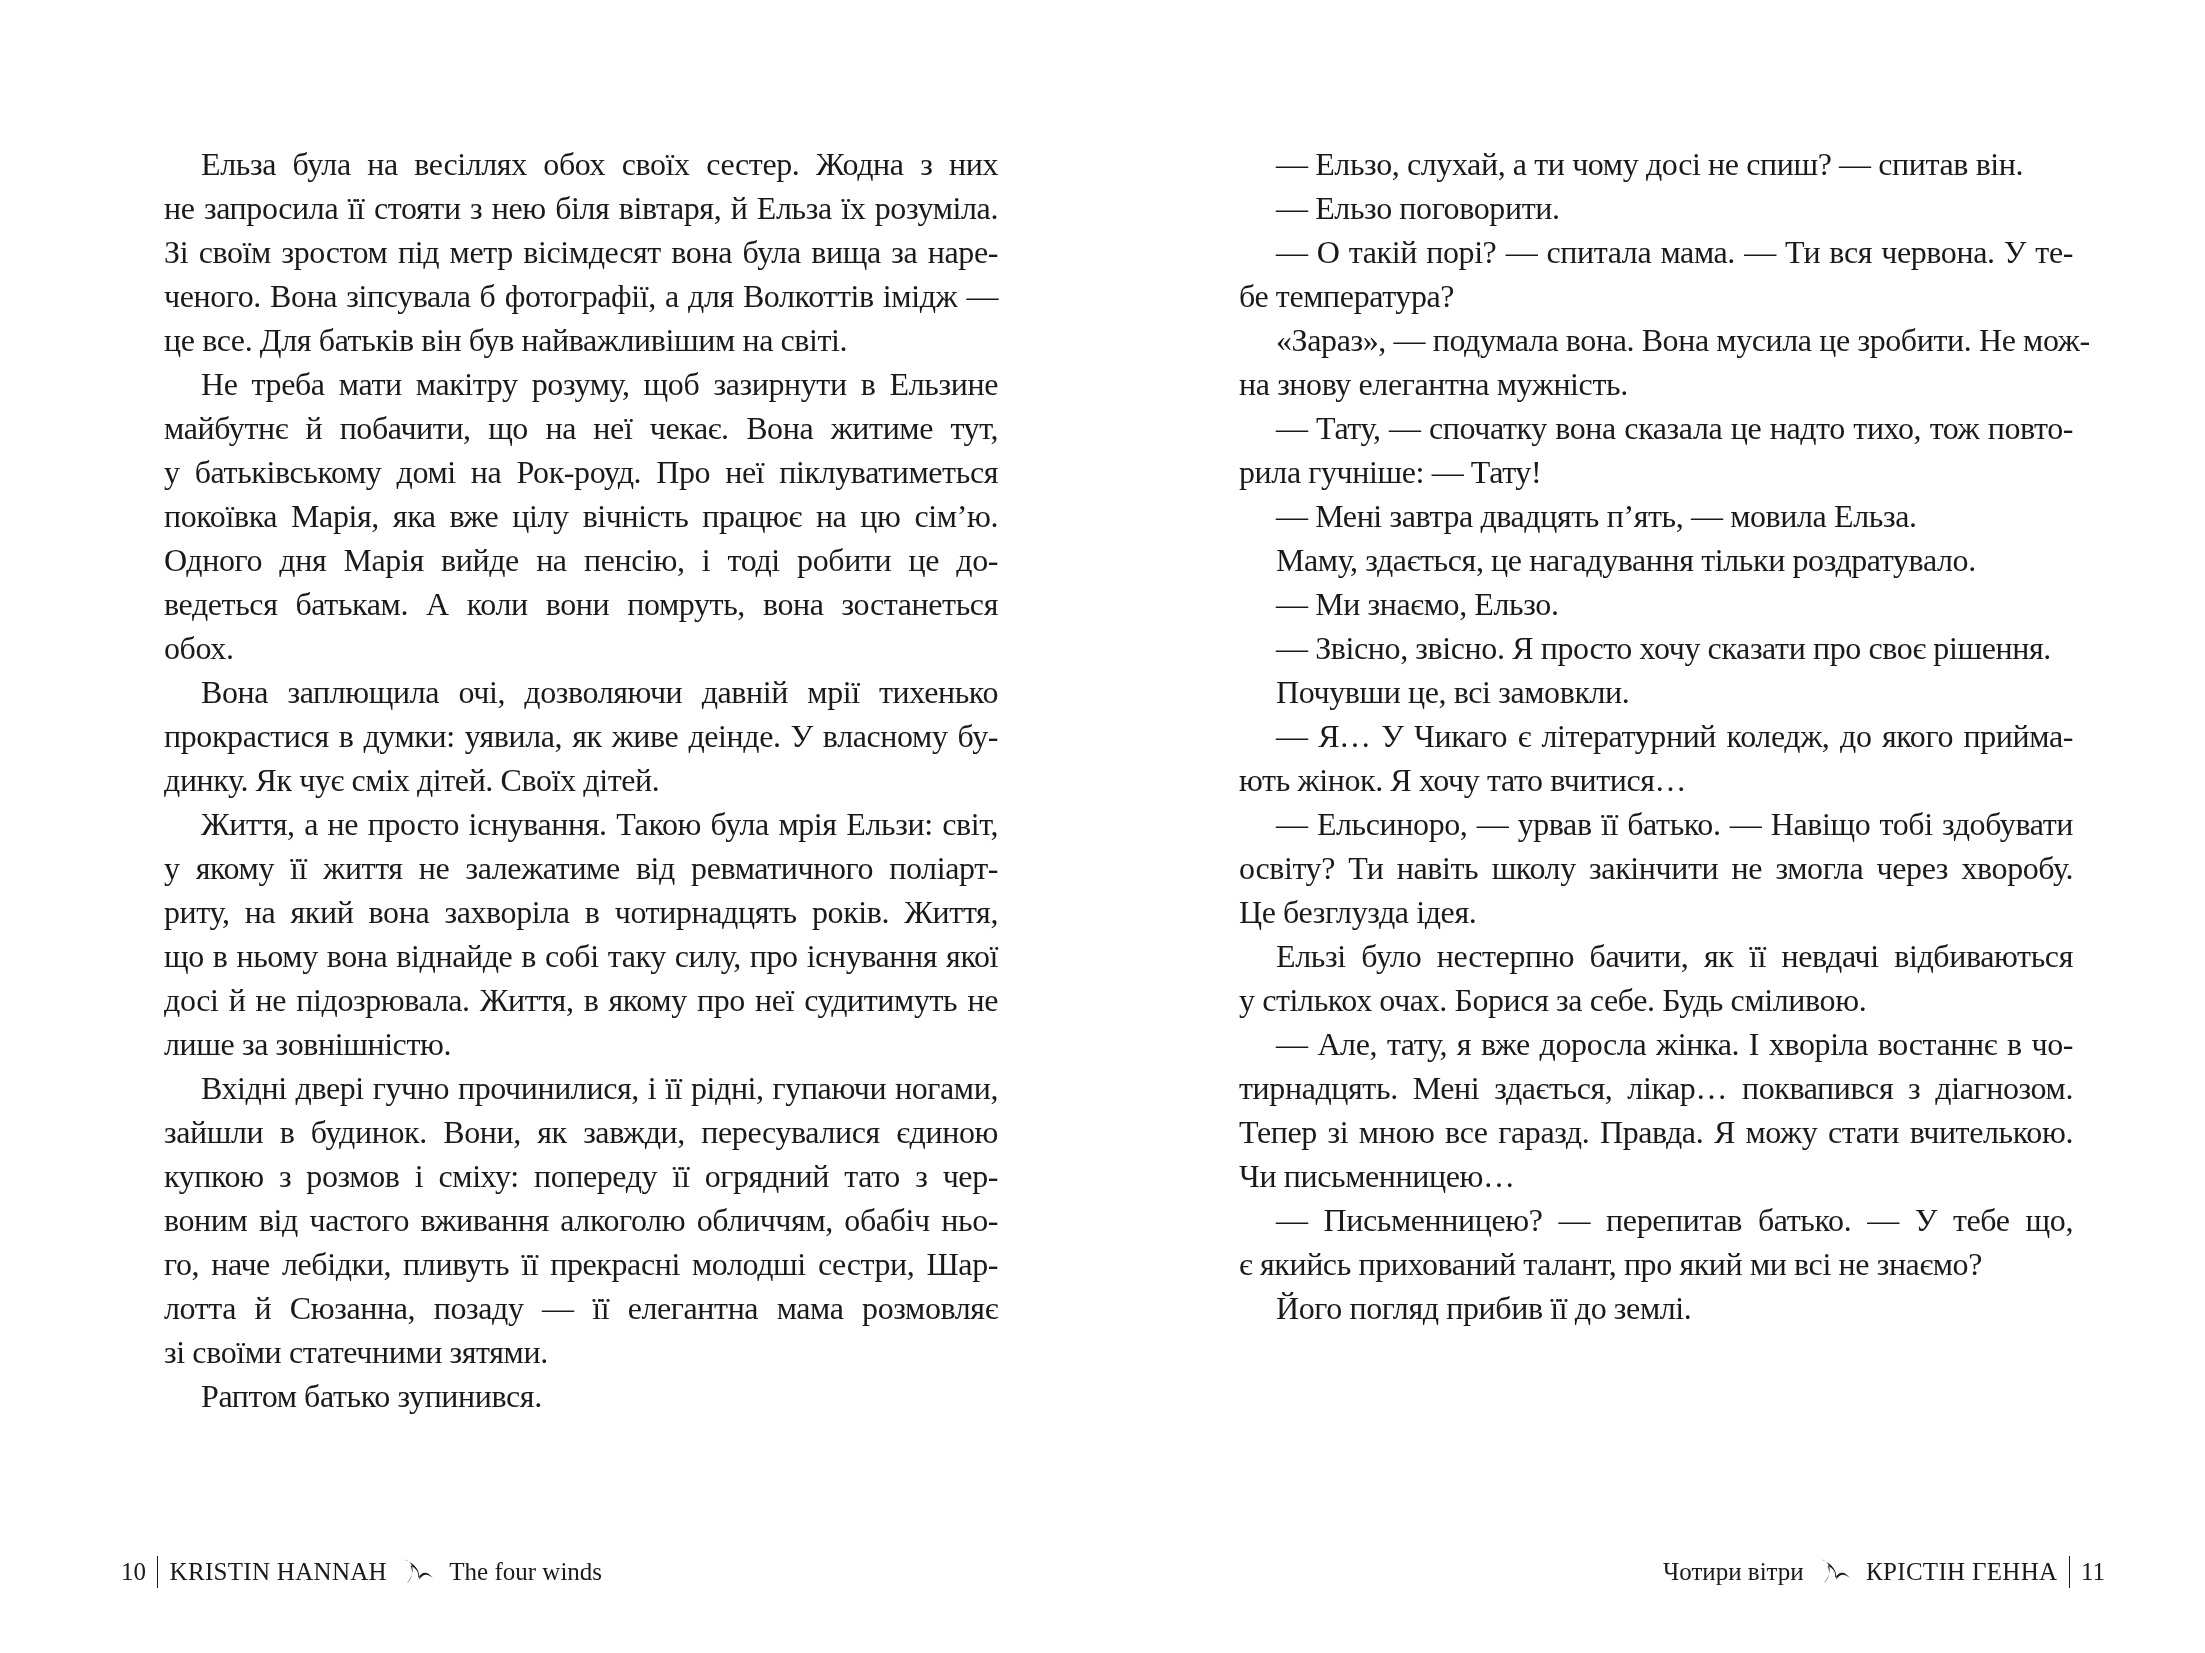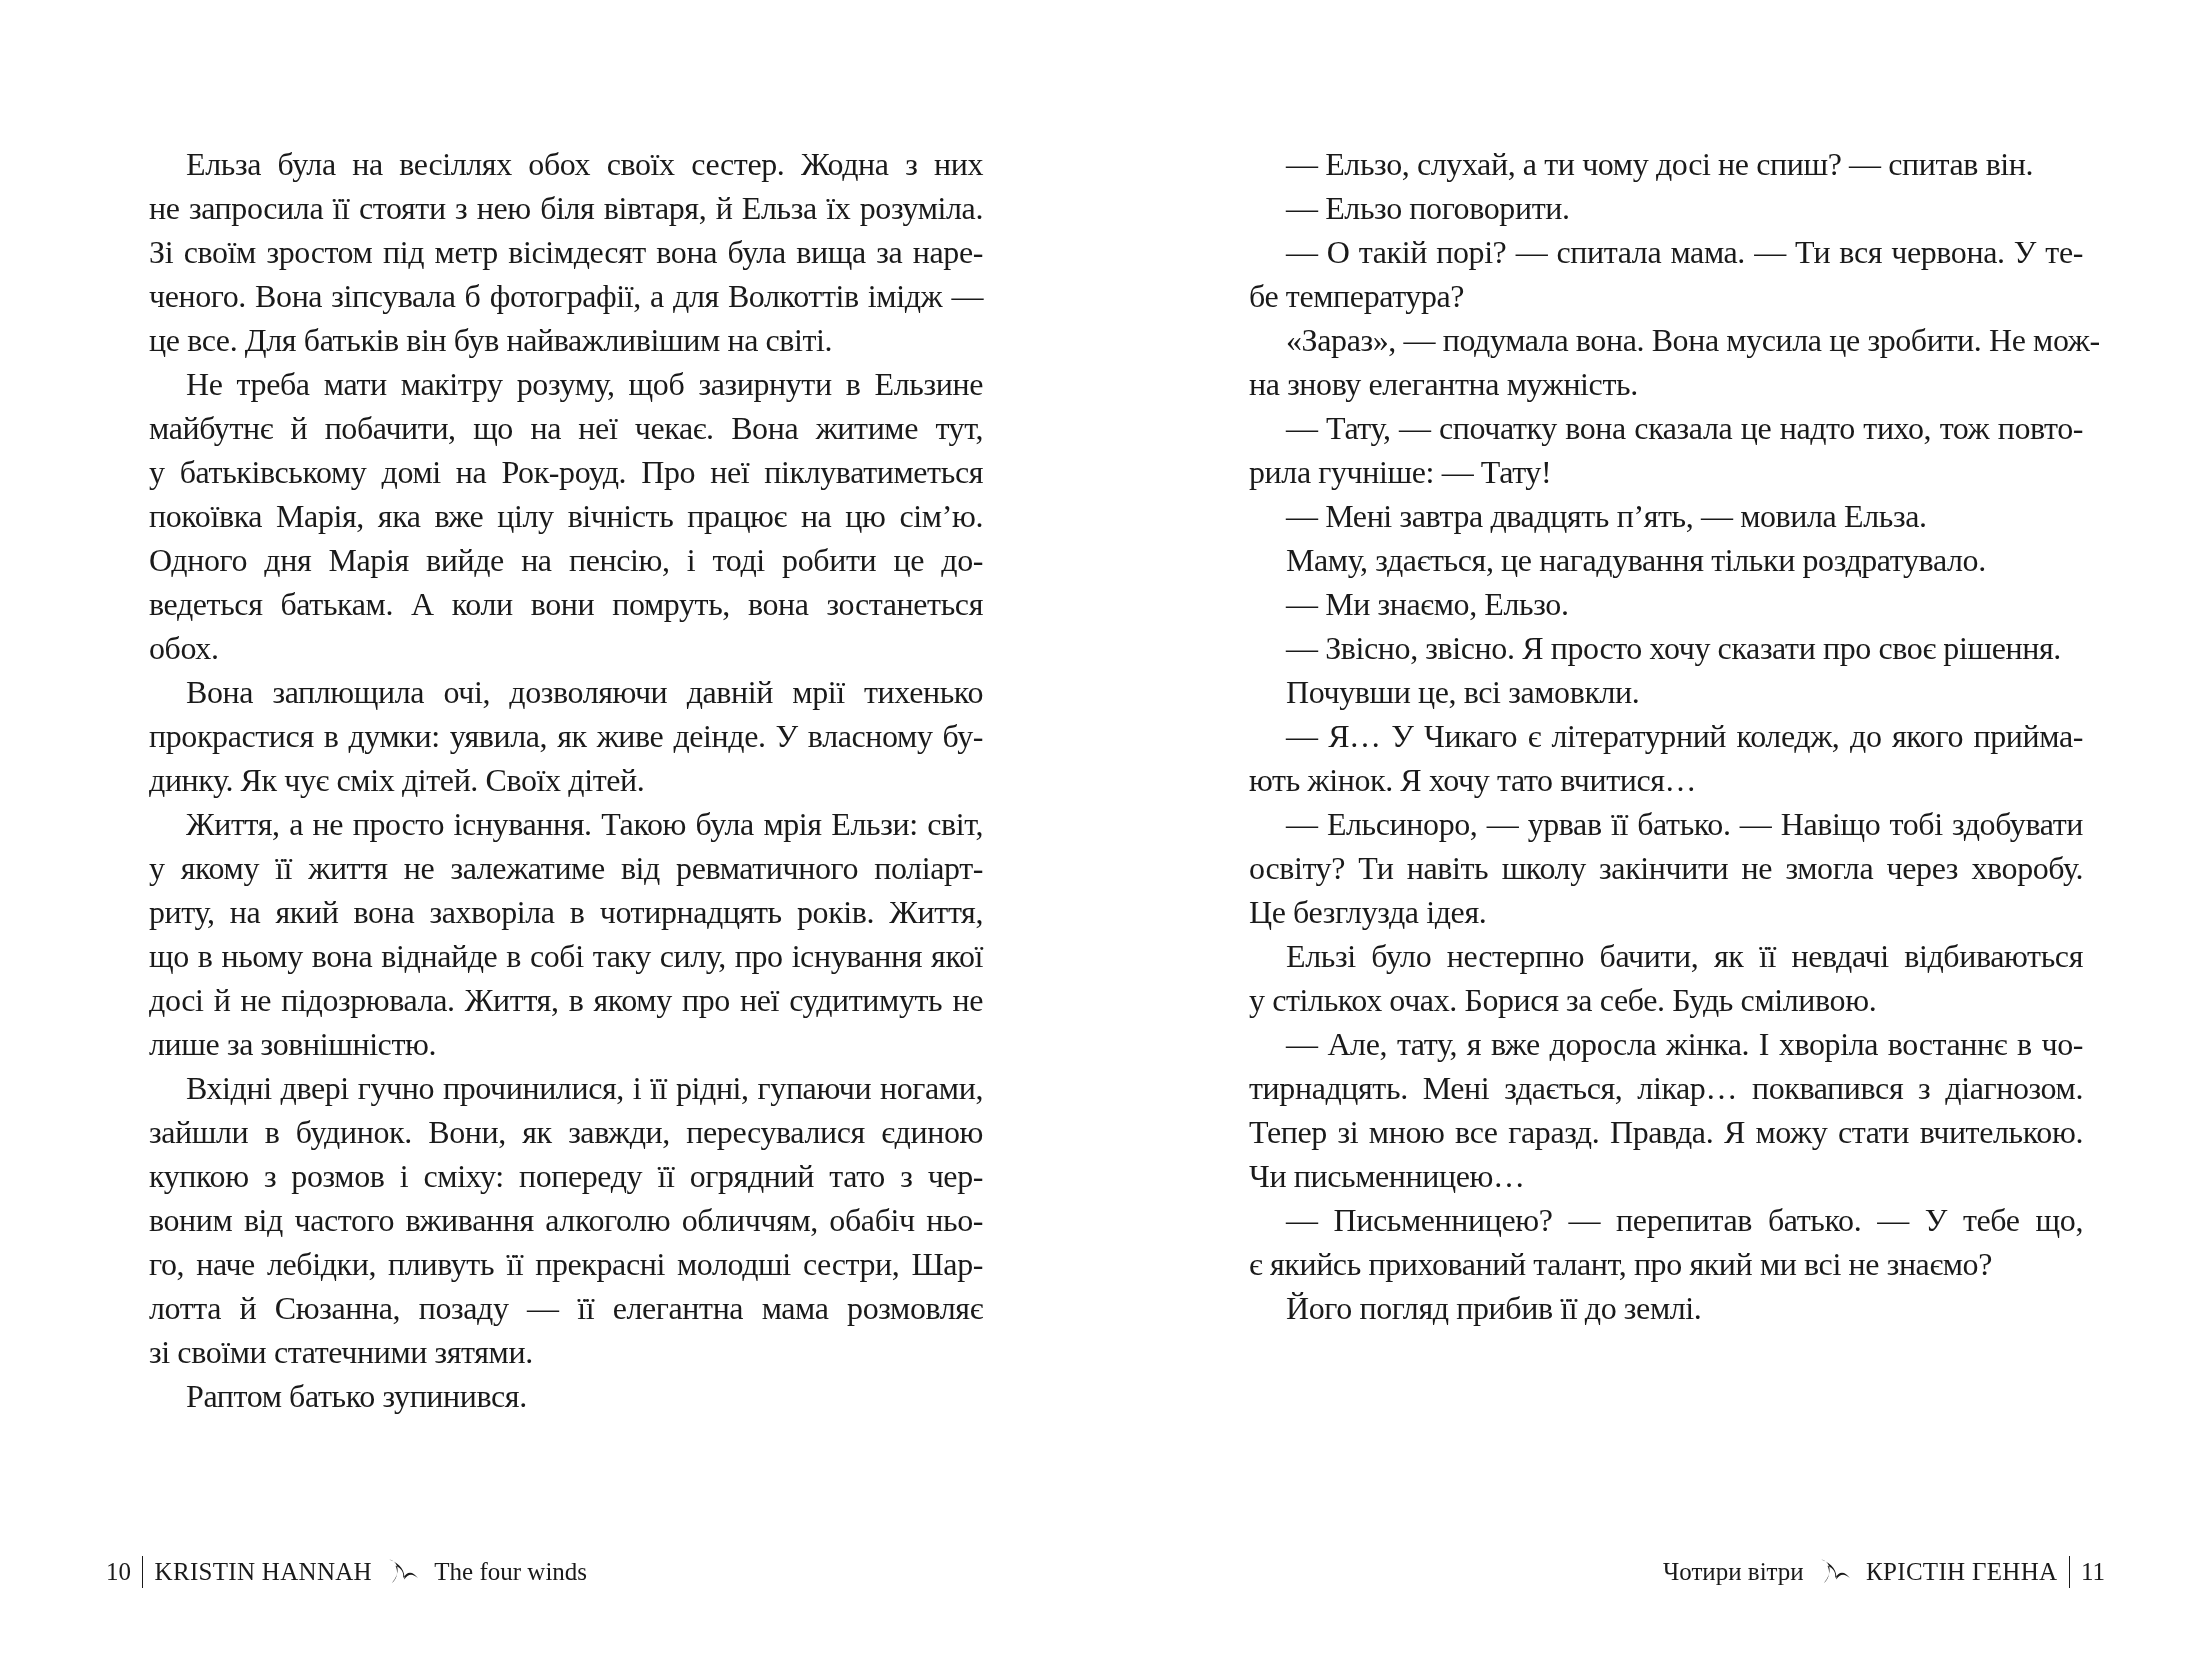--- a/index.html
+++ b/index.html
@@ -1,23 +1,23 @@
 <!DOCTYPE html>
 <html style="font-size:10px"><head>
 <meta charset="utf-8">
 <style>
   html, body { margin:0; padding:0; background:#ffffff; }
   body { width:2205px; height:1654px; position:relative; overflow:hidden;
          font-family:"Liberation Serif","DejaVu Serif",serif; color:#1a1a1a; }
   .page { position:absolute; top:0; height:1654px; }
-  .page-left { left:0; width:1102px; }
+  .page-left { left:15px; width:1102px; }
   .page-right { left:1102px; width:1103px; }
   .column { position:absolute; top:142px; width:834px; }
   .page-left .column { left:149px; }
-  .page-right .column { left:147px; }
+  .page-right .column { left:137px; }
   .line { font-size:32px; line-height:44px; height:44px; white-space:nowrap;
           text-align:justify; text-align-last:justify; letter-spacing:-0.4px; }
   .line.last { text-align-last:left; }
   .line.indent { text-indent:37px; }
   .footer { position:absolute; top:1553px; font-size:25px; line-height:37px; white-space:nowrap;
             display:flex; align-items:center; }
   .page-left .footer { left:106px; }
   .page-right .footer { right:100px; }
   .footer .sep { display:inline-block; width:1.2px; height:32px; background:#1a1a1a; margin:0 11.2px; }
   .footer .caps { letter-spacing:0.3px; }

